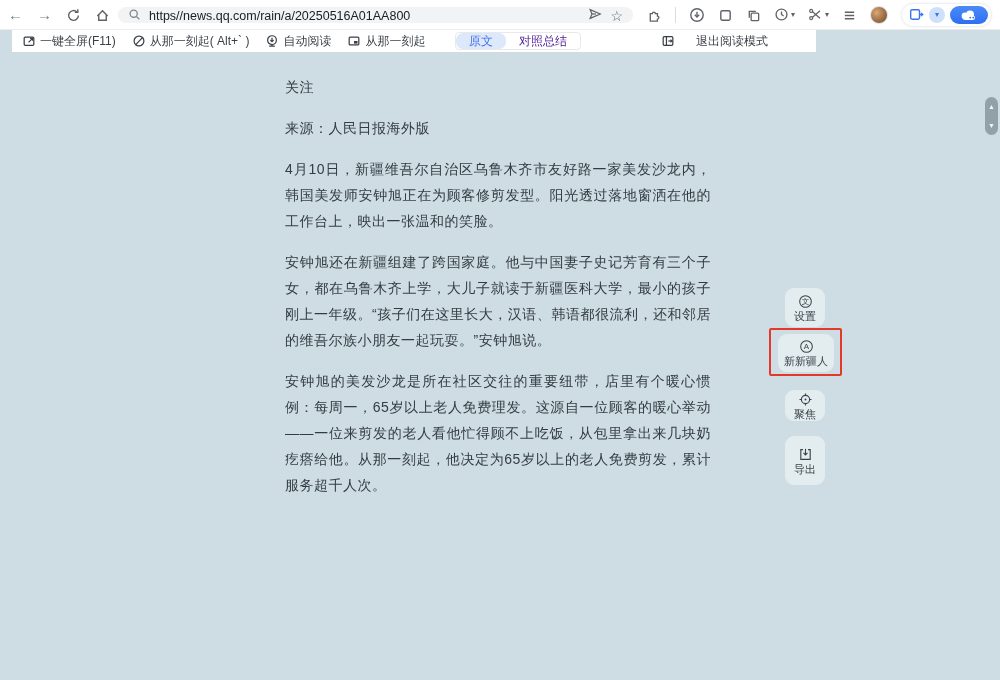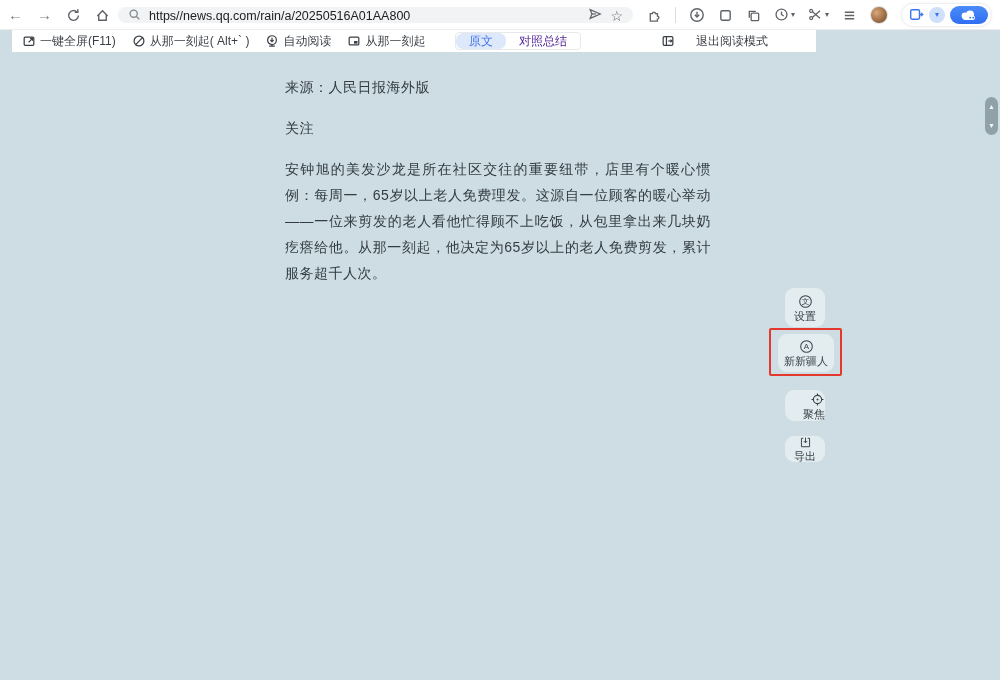--- a/index.html
+++ b/index.html
@@ -247,22 +247,24 @@
         <path d="M6.2 3v10"></path>
         <path d="M8.3 8h4"></path>
         <path d="m10.8 6.4 1.6 1.6-1.6 1.6"></path>
     </svg>
     <span>退出阅读模式</span>
   </div>
 </div>
 
 <div class="content">
   <div class="article">
+    <p>关注</p>
     <p>来源：人民日报海外版</p>
-    <p>关注</p>
+    <p>4月10日，新疆维吾尔自治区乌鲁木齐市友好路一家美发沙龙内，韩国美发师安钟旭正在为顾客修剪发型。阳光透过落地窗洒在他的工作台上，映出一张温和的笑脸。</p>
+    <p>安钟旭还在新疆组建了跨国家庭。他与中国妻子史记芳育有三个子女，都在乌鲁木齐上学，大儿子就读于新疆医科大学，最小的孩子刚上一年级。“孩子们在这里长大，汉语、韩语都很流利，还和邻居的维吾尔族小朋友一起玩耍。”安钟旭说。</p>
     <p>安钟旭的美发沙龙是所在社区交往的重要纽带，店里有个暖心惯例：每周一，65岁以上老人免费理发。这源自一位顾客的暖心举动——一位来剪发的老人看他忙得顾不上吃饭，从包里拿出来几块奶疙瘩给他。从那一刻起，他决定为65岁以上的老人免费剪发，累计服务超千人次。</p>
 
   </div>
 </div>
 
 <div class="side-btn" style="left:785px; top:288px; width:40px; height:39px;">
   <svg width="15" height="15" viewBox="0 0 16 16" fill="none" stroke="#3a4248" stroke-width="1.1">
     <circle cx="8" cy="8" r="6.2"></circle>
     <text x="8" y="10.8" text-anchor="middle" font-size="8" fill="#3a4248" stroke="none">文</text>
   </svg>
@@ -271,30 +273,30 @@
 
 <div class="side-btn" style="left:778px; top:334px; width:56px; height:38px;">
   <svg width="15" height="15" viewBox="0 0 16 16" fill="none" stroke="#3a4248" stroke-width="1.1">
     <circle cx="8" cy="8" r="6.2"></circle>
     <text x="8" y="10.8" text-anchor="middle" font-size="8.5" fill="#3a4248" stroke="none">A</text>
   </svg>
   <span class="lbl">新新疆人</span>
 </div>
 <div class="red-box"></div>
 
-<div class="side-btn" style="left:785px; top:390px; width:40px; height:31px;align-items:flex-end;">
+<div class="side-btn" style="left:785px; top:390px; width:40px; height:31px;">
   <svg width="15" height="15" viewBox="0 0 16 16" fill="none" stroke="#3a4248" stroke-width="1.2">
     <circle cx="8" cy="8" r="4.4"></circle>
       <circle cx="8" cy="8" r="1" fill="#3a4248" stroke="none"></circle>
     <path d="M8 1.6v2.2M8 12.2v2.2M1.6 8h2.2M12.2 8h2.2"></path>
   </svg>
   <span class="lbl">聚焦</span>
 </div>
 
-<div class="side-btn" style="left:785px; top:436px; width:40px; height:26px;">
+<div class="side-btn" style="left:785px; top:436px; width:40px; height:49px;">
   <svg width="15" height="15" viewBox="0 0 16 16" fill="none" stroke="#3a4248" stroke-width="1.2">
     <path d="M5.3 2.8H3v10.4h10V2.8h-2.3"></path>
     <path d="M8 2v6.2"></path>
       <path d="M5.9 6.2 8 8.4l2.1-2.2"></path>
   </svg>
   <span class="lbl">导出</span>
 </div>
 
 <div class="scroll-ctl">
   <span>▲</span>

